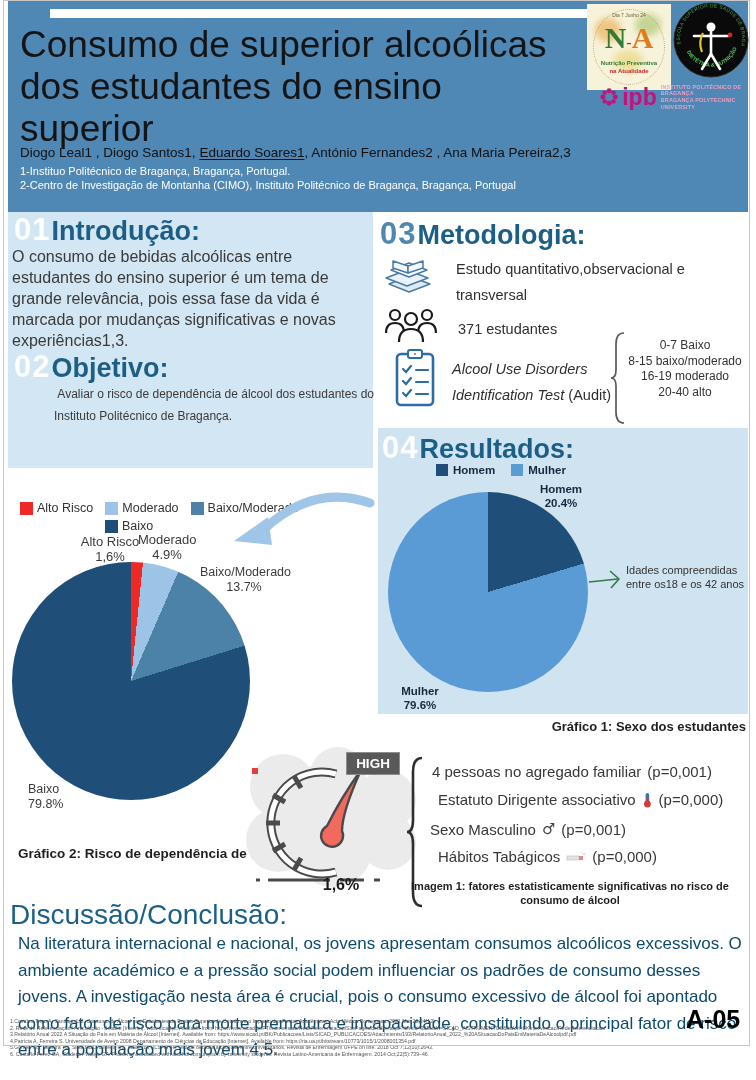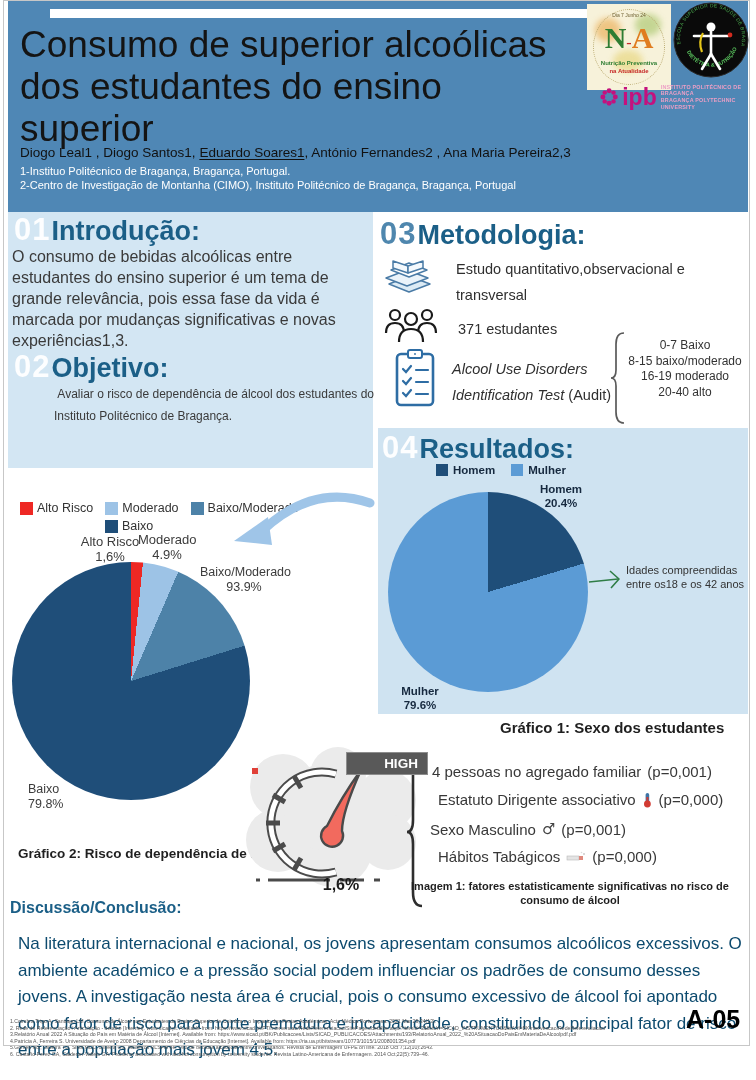--- a/index.html
+++ b/index.html
@@ -54,43 +54,43 @@
   
   .panel-res{position:absolute;left:378px;top:428px;width:370px;height:286px;background:#cfe3f1;}
   .legend1{position:absolute;left:436px;top:464px;display:flex;gap:16px;align-items:center;}
   .legend1 .item{display:flex;gap:5px;align-items:center;font-size:11.5px;font-weight:bold;color:#16293f;}
   .sw{width:12px;height:12px;display:inline-block;}
   .pie{border-radius:50%;position:absolute;}
   .pie1{left:388px;top:492px;width:200px;height:200px;}
   .pie-lbl{position:absolute;font-size:11.5px;line-height:14px;font-weight:bold;color:#16293f;text-align:center;}
   .annot{position:absolute;left:626px;top:563px;width:120px;font-size:11px;line-height:14px;color:#333;}
   .caption{font-weight:bold;color:#1f1f1f;}
-  .cap1{position:absolute;left:500px;top:719px;width:246px;font-size:15px;text-align:left;}
+  .cap1{position:absolute;left:500px;top:719px;width:246px;font-size:13px;text-align:right;}
 
   
   .legend2a{position:absolute;left:20px;top:501px;display:flex;gap:12px;align-items:center;font-size:12.5px;color:#333;}
   .legend2a .item,.legend2b .item{display:flex;gap:4px;align-items:center;}
   .legend2b{position:absolute;left:105px;top:519px;display:flex;font-size:12.5px;color:#333;}
   .sw2{width:13px;height:13px;display:inline-block;}
   .pie2{left:12px;top:562px;width:238px;height:238px;}
   .g2-lbl{position:absolute;text-align:center;font-size:12.5px;line-height:15px;color:#3c3c3c;}
   .cap2{position:absolute;left:18px;top:846px;font-size:13.5px;}
 
   
   .high-badge{position:absolute;left:346px;top:752px;width:52px;height:21px;background:#595959;
               color:#fff;font-weight:bold;font-size:13.5px;text-align:center;line-height:21px;
-              border:1px solid #8d8d8d;z-index:3;padding-left:28px;}
+              border:1px solid #8d8d8d;z-index:3;}
   .val16{position:absolute;left:306px;top:876px;width:70px;text-align:center;font-size:16px;font-weight:bold;color:#1a1a1a;}
   .factor{position:absolute;font-size:15px;color:#383838;display:flex;align-items:center;gap:6px;}
   .male-sym{font-family:"DejaVu Sans",sans-serif;color:#444;}
   .cap-img{position:absolute;left:396px;top:880px;width:348px;text-align:center;
            font-size:11px;line-height:13.5px;font-weight:bold;color:#1f1f1f;}
 
   
-  .disc-title{position:absolute;left:10px;top:899px;font-size:16px;font-weight:bold;color:#1b5f87;}
+  .disc-title{position:absolute;left:10px;top:899px;font-size:28px;font-weight:normal;color:#1b5f87;}
   .disc-text{position:absolute;left:18px;top:931px;width:737px;font-size:17px;line-height:26.5px;color:#0c4a6e;}
   .refs{position:absolute;left:10px;top:1018px;width:648px;font-size:5.2px;line-height:6.6px;color:#555;}
   .badge{position:absolute;left:686px;top:1005px;font-size:25px;font-weight:bold;color:#000;}
 
   svg{display:block;}
 </style>
 </head>
 <body>
 
 <div class="page">
@@ -305,21 +305,21 @@
   <div class="g2-lbl" style="left:78px;top:534px;width:64px;font-size:13px;">
     <div>Alto Risco</div>
     <div>1,6%</div>
   </div>
   <div class="g2-lbl" style="left:138px;top:532px;width:58px;font-size:13px;">
     <div>Moderado</div>
     <div>4.9%</div>
   </div>
   <div class="g2-lbl" style="left:200px;top:565px;width:88px;">
     <div>Baixo/Moderado</div>
-    <div>93.9%</div>
+    <div>13.7%</div>
   </div>
 
   <div class="pie pie2" style="background: conic-gradient(rgb(238, 40, 36) 0deg, rgb(238, 40, 36) 5.76deg, rgb(157, 195, 230) 5.76deg, rgb(157, 195, 230) 23.4deg, rgb(77, 130, 168) 23.4deg, rgb(77, 130, 168) 72.72deg, rgb(31, 78, 121) 72.72deg, rgb(31, 78, 121) 360deg);"></div>
 
   <div class="g2-lbl" style="left:22px;top:782px;width:60px;text-align:left;padding-left:6px;">
     <div>Baixo</div>
     <div>79.8%</div>
   </div>
   <div class="caption cap2">Gráfico 2: Risco de dependência de álcool</div>
 

